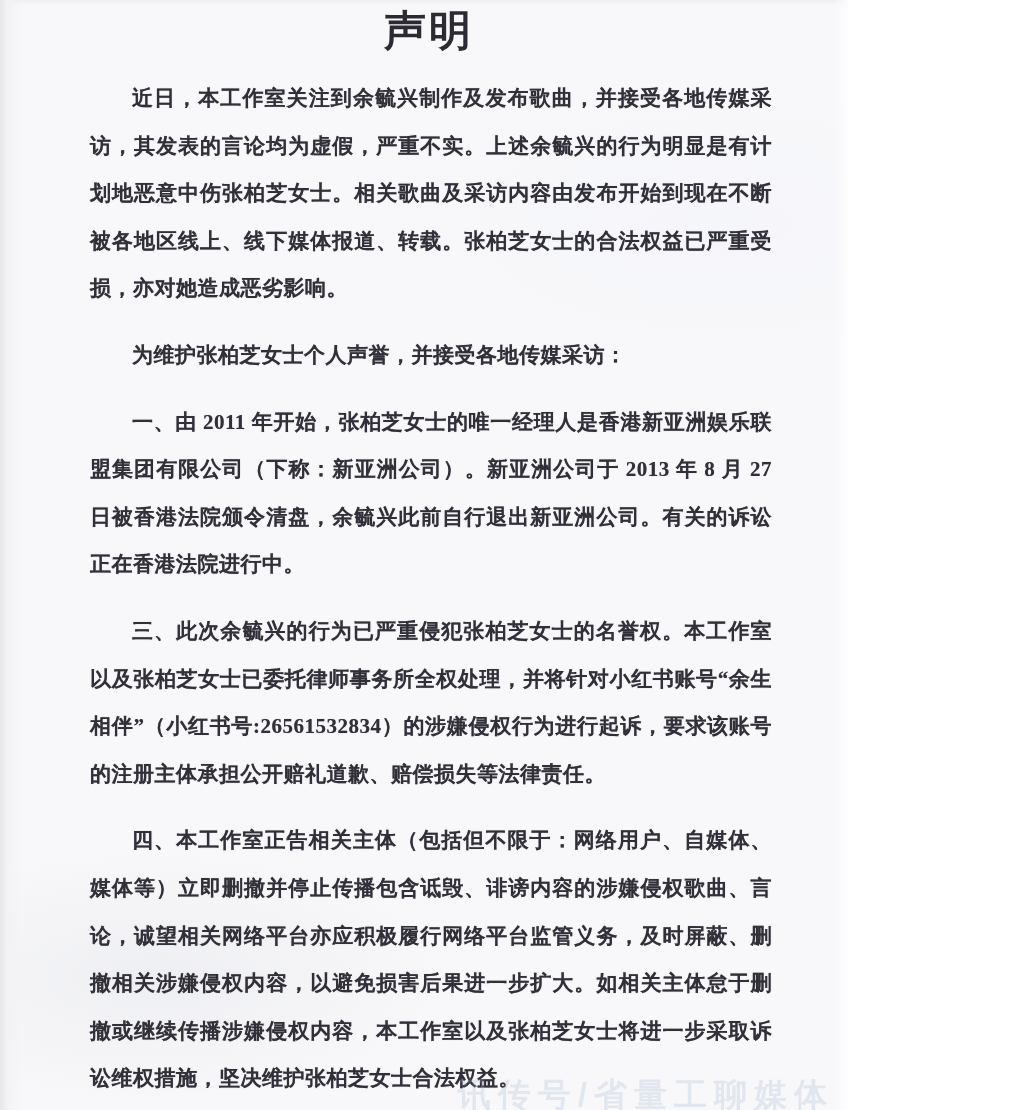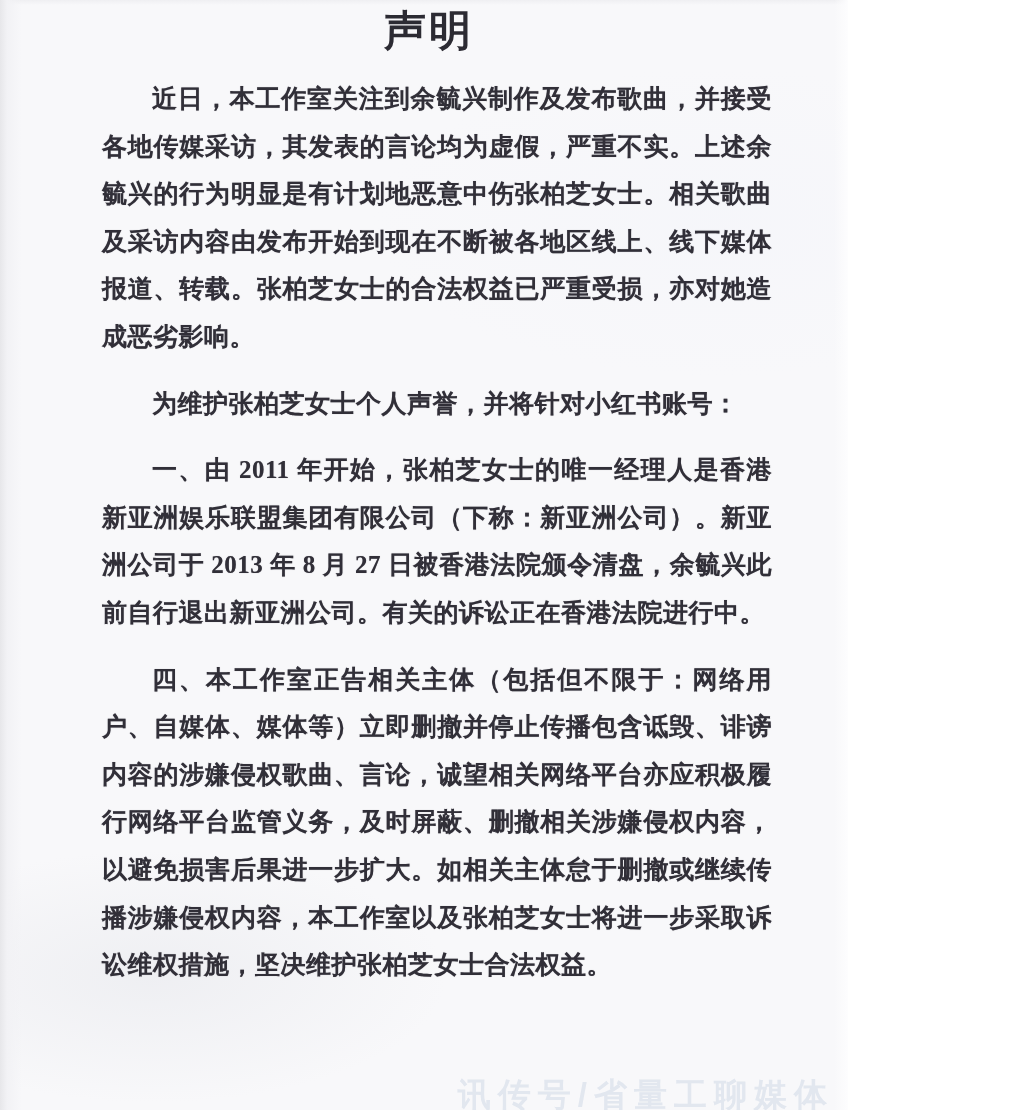--- a/index.html
+++ b/index.html
@@ -32,22 +32,22 @@
     margin: 2px 0 0 0;
     font-family: "Liberation Sans", "DejaVu Sans", sans-serif;
     font-size: 42px;
     line-height: 54px;
     font-weight: 700;
     text-align: center;
     letter-spacing: 3px;
     color: #2c2b33;
   }
   .para {
-    margin: 19px 0 0 16px;
-    font-size: 25px;
+    margin: 19px 0 0 4px;
+    font-size: 21px;
     line-height: 47.6px;
     font-weight: 600;
     letter-spacing: 0.5px;
     text-align: justify;
     text-justify: inter-ideograph;
     text-indent: 2em;
     color: #312f38;
     text-shadow: 0 0 0.7px rgba(47,45,55,0.55);
   }
   .para.first {
@@ -68,24 +68,25 @@
 </style>
 </head>
 <body>
 
 <div class="page">
   <div class="content">
     <h1 class="doc-title">声明</h1>
 
     <p class="para first">近日，本工作室关注到余毓兴制作及发布歌曲，并接受各地传媒采访，其发表的言论均为虚假，严重不实。上述余毓兴的行为明显是有计划地恶意中伤张柏芝女士。相关歌曲及采访内容由发布开始到现在不断被各地区线上、线下媒体报道、转载。张柏芝女士的合法权益已严重受损，亦对她造成恶劣影响。</p>
 
-    <p class="para">为维护张柏芝女士个人声誉，并将针对小红书账号：</p>
+    <p class="para">为维护张柏芝女士个人声誉，并接受各地传媒采访：</p>
 
     <p class="para">一、由 2011 年开始，张柏芝女士的唯一经理人是香港新亚洲娱乐联盟集团有限公司（下称：新亚洲公司）。新亚洲公司于 2013 年 8 月 27 日被香港法院颁令清盘，余毓兴此前自行退出新亚洲公司。有关的诉讼正在香港法院进行中。</p>
 
 
+    <p class="para">三、此次余毓兴的行为已严重侵犯张柏芝女士的名誉权。本工作室以及张柏芝女士已委托律师事务所全权处理，并将针对小红书账号“余生相伴”（小红书号:26561532834）的涉嫌侵权行为进行起诉，要求该账号的注册主体承担公开赔礼道歉、赔偿损失等法律责任。</p>
 
     <p class="para">四、本工作室正告相关主体（包括但不限于：网络用户、自媒体、媒体等）立即删撤并停止传播包含诋毁、诽谤内容的涉嫌侵权歌曲、言论，诚望相关网络平台亦应积极履行网络平台监管义务，及时屏蔽、删撤相关涉嫌侵权内容，以避免损害后果进一步扩大。如相关主体怠于删撤或继续传播涉嫌侵权内容，本工作室以及张柏芝女士将进一步采取诉讼维权措施，坚决维护张柏芝女士合法权益。</p>
 
   </div>
 
   <div class="watermark">讯传号/省量工聊媒体</div>
 </div>
 
 </body></html>

